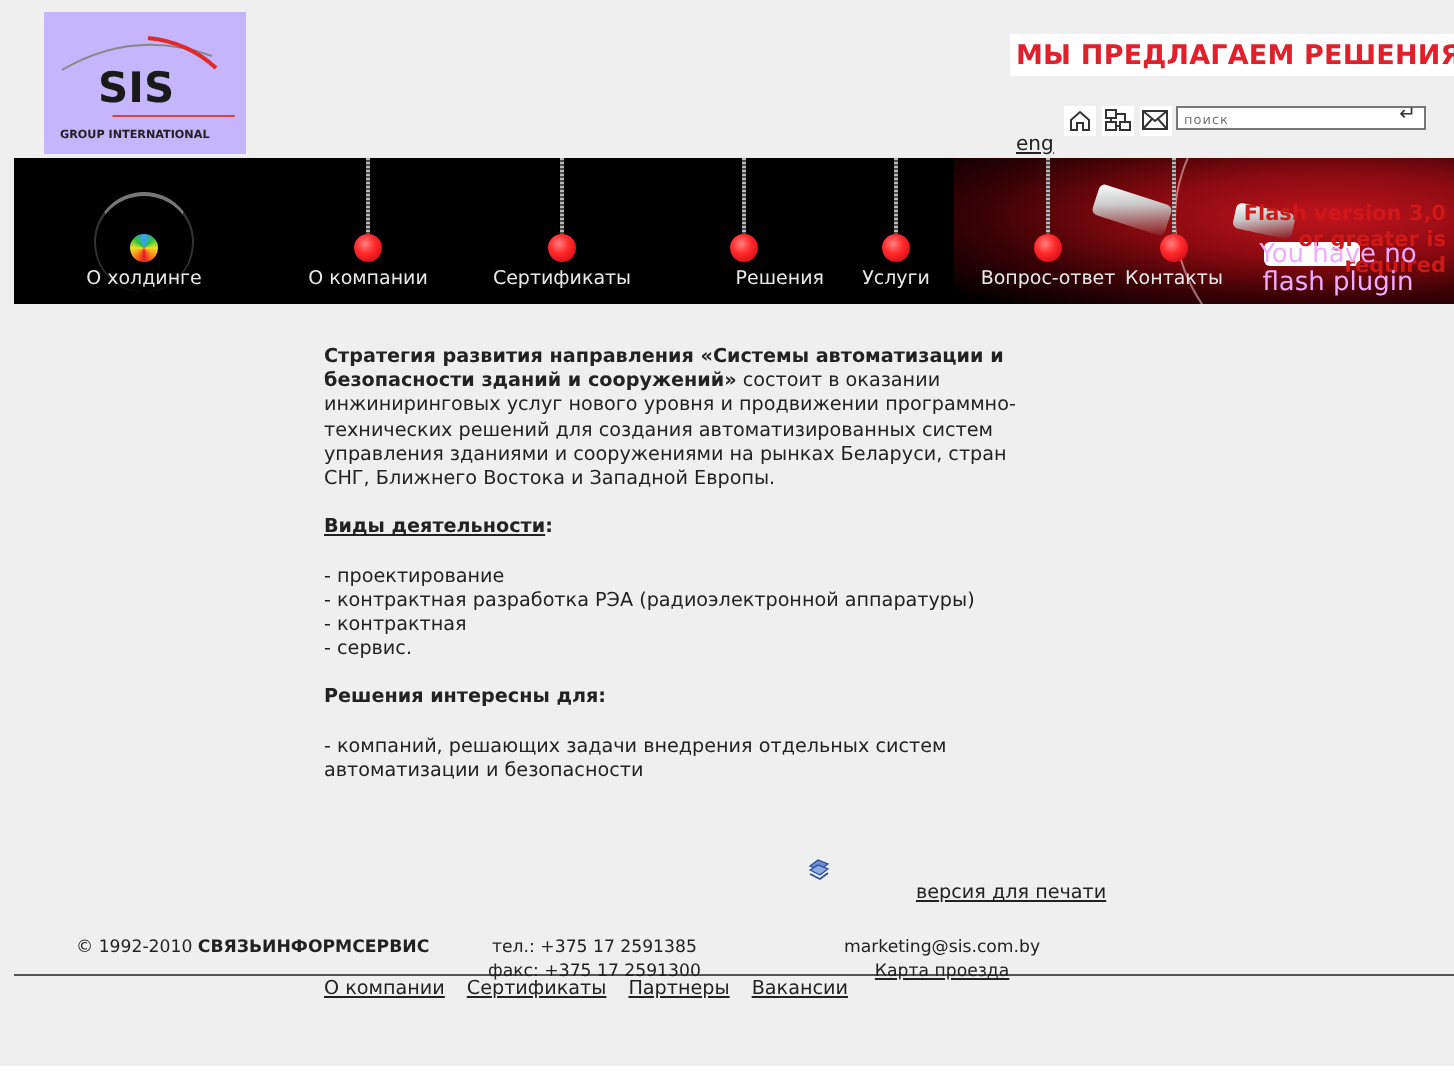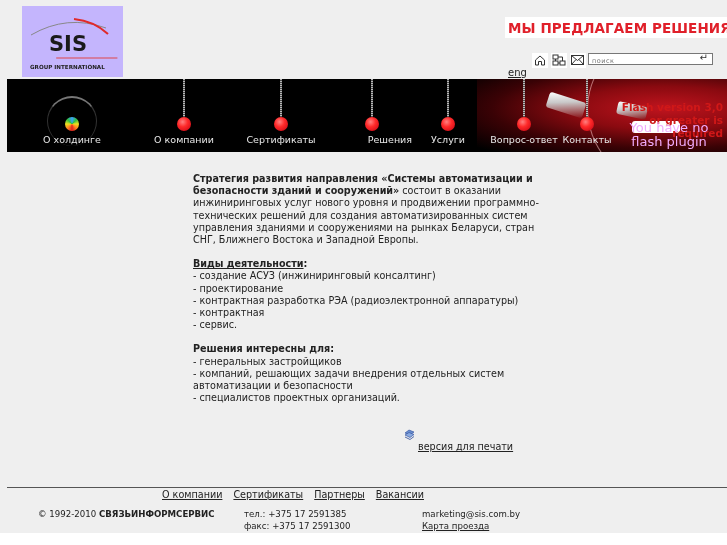--- a/index.html
+++ b/index.html
@@ -29,33 +29,33 @@
   .nav-item .ball { position: absolute; top: 38px; left: 50%; margin-left: -7px; width: 14px; height: 14px; border-radius: 50%;
      background: radial-gradient(circle at 40% 35%, #ff8080 0%, #ff2a2a 40%, #c00010 100%); }
   .nav-item .rainbow { background: conic-gradient(#3aa0ff, #30c040, #f0e020, #ff8020, #e02020, #ff8020, #f0e020, #30c040, #3aa0ff); }
   .nav-item .label { position: absolute; top: 55px; left: 0; right: 0; white-space: nowrap; }
   .halo { position: absolute; left: 50%; top: 17px; margin-left: -25px; width: 50px; height: 50px; border-radius: 50%; border-top: 2px solid #777; border-left: 1px solid #333; border-right: 1px solid #333; border-bottom: none; }
 
   .cam { position: absolute; background: linear-gradient(160deg,#fff 0%,#c9c9c9 40%,#8a1015 100%); border-radius: 3px; }
   .flash-msg1 { position: absolute; left: 606px; top: 22px; color: #d01818; font-weight: bold; font-size: 10.5px; line-height: 13px; text-align: right; width: 110px; }
   .flash-msg2 { position: absolute; left: 607px; top: 42px; color: #f0abfc; font-size: 13px; line-height: 14px; width: 110px; text-align: center; }
 
-  .content { position: absolute; left: 162px; top: 173px; width: 350px; font-size: 9.6px; line-height: 12.2px; color: #222; margin-left: 31px; }
+  .content { position: absolute; left: 162px; top: 173px; width: 350px; font-size: 9.6px; line-height: 12.2px; color: #222; }
   .content p { margin-bottom: 12px; }
   .content b { font-weight: bold; }
   .content .u { text-decoration: underline; font-weight: bold; }
 
-  .print { position: absolute; left: 404px; top: 417px; font-size: 9.6px; display: flex; align-items: center; }
+  .print { position: absolute; left: 404px; top: 417px; font-size: 9.6px; display: flex; align-items: center; gap: 40px; }
   .print .pi { width: 11px; height: 11px; margin-right: 3px; }
 
   .links { position: absolute; left: 162px; top: 465px; font-size: 9.6px; display: flex; gap: 11px; }
 
   .divider { position: absolute; left: 7px; top: 487px; width: 720px; height: 1px; background: #555; }
 
-  .foot { position: absolute; top: 508px; font-size: 8.6px; line-height: 12px; color: #222; }
+  .foot { position: absolute; top: 468px; font-size: 8.6px; line-height: 12px; color: #222; text-align: center; }
   .foot b { font-weight: bold; }
   .foot-bottom { position: absolute; left: 0; top: 533px; width: 727px; height: 12px; background: #fff; }
 </style>
 </head>
 <body>
 
 <div class="logo">
   <svg width="101" height="71" viewBox="0 0 101 71">
     <path d="M9 29 Q45 8 84 22" stroke="#888" stroke-width="1" fill="none"></path>
     <path d="M52 13 Q72 15 86 28" stroke="#e02a2a" stroke-width="2" fill="none"></path>
@@ -139,31 +139,30 @@
   </div>
 
   <div class="flash-msg1">Flash version 3,0 or greater is required</div>
   <div class="flash-msg2">You have no flash plugin</div>
 </div>
 
 <div class="content">
   <p><b>Стратегия развития направления «Системы автоматизации и безопасности зданий и сооружений»</b><span> состоит в оказании инжиниринговых услуг нового уровня и продвижении программно-технических решений для создания автоматизированных систем управления зданиями и сооружениями на рынках Беларуси, стран СНГ, Ближнего Востока и Западной Европы.</span></p>
   <p>
     <span class="u">Виды деятельности</span><b>:</b><br>
-    <span>- создание АСУЗ (инжиниринговый консалтинг)</span><br>
+    <br>
     <span>- проектирование</span><br>
     <span>- контрактная разработка РЭА (радиоэлектронной аппаратуры)</span><br>
     <span>- контрактная</span><br>
     <span>- сервис.</span>
   </p>
   <p>
     <b>Решения интересны для:</b><br>
-    <span>- генеральных застройщиков</span><br>
+    <br>
     <span>- компаний, решающих задачи внедрения отдельных систем автоматизации и безопасности</span><br>
-    <span>- специалистов проектных организаций.</span>
   </p>
 </div>
 
 <div class="print">
   <svg class="pi" viewBox="0 0 11 11">
       <path d="M1 4 L5 1 L10 3 L6 6 Z" fill="#6a8fd0" stroke="#2a4a9a" stroke-width="0.6"></path>
       <path d="M1 6 L5 3.5 L10 5.5 L6 8.5 Z" fill="#8aaae0" stroke="#2a4a9a" stroke-width="0.6"></path>
       <path d="M1 8 L6 10.5 L10 7.5" fill="none" stroke="#2a4a9a" stroke-width="0.8"></path>
     </svg>
   <a href="#">версия для печати</a>

